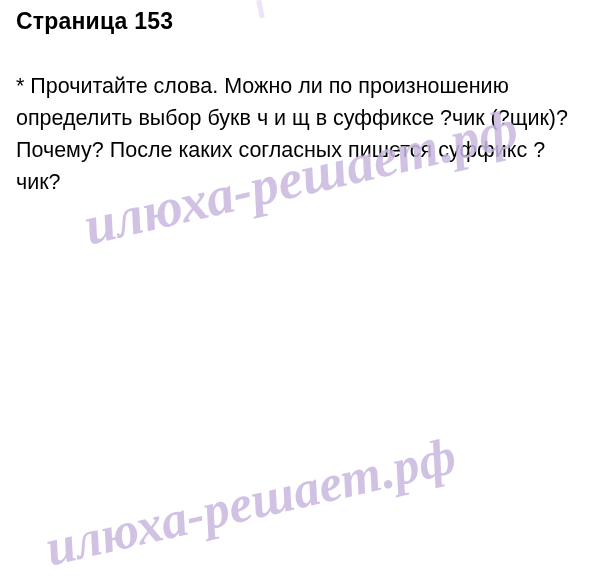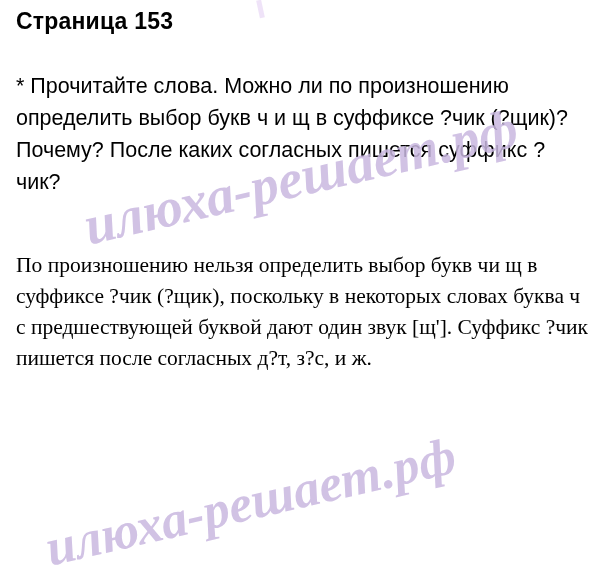--- a/index.html
+++ b/index.html
@@ -98,21 +98,20 @@
 </head>
 <body>
 
 <div class="page">
 
   <div class="page-title">Страница  153</div>
 
   <div class="question">* Прочитайте слова. Можно ли по произношению определить выбор букв ч и щ в суффиксе ?чик (?щик)? Почему? После каких согласных пишется суффикс ?чик?</div>
 
 
-  <div class="answer-body">По произношению нельзя определить выбор букв чи щ в суффиксе ?чик (?щик), поскольку в некоторых словах буква ч с предшествующей буквой дают один звук [щ']. Суффикс ?чик пишется после согласных д?т, з?с, и ж.</div>
 
   <div class="watermark">
     <div class="wm-streak streak-a"></div>
     <div class="wm-text wm-1">илюха-решает.рф</div>
     <div class="wm-text wm-2">илюха-решает.рф</div>
   </div>
 
 </div>
 
 </body></html>

